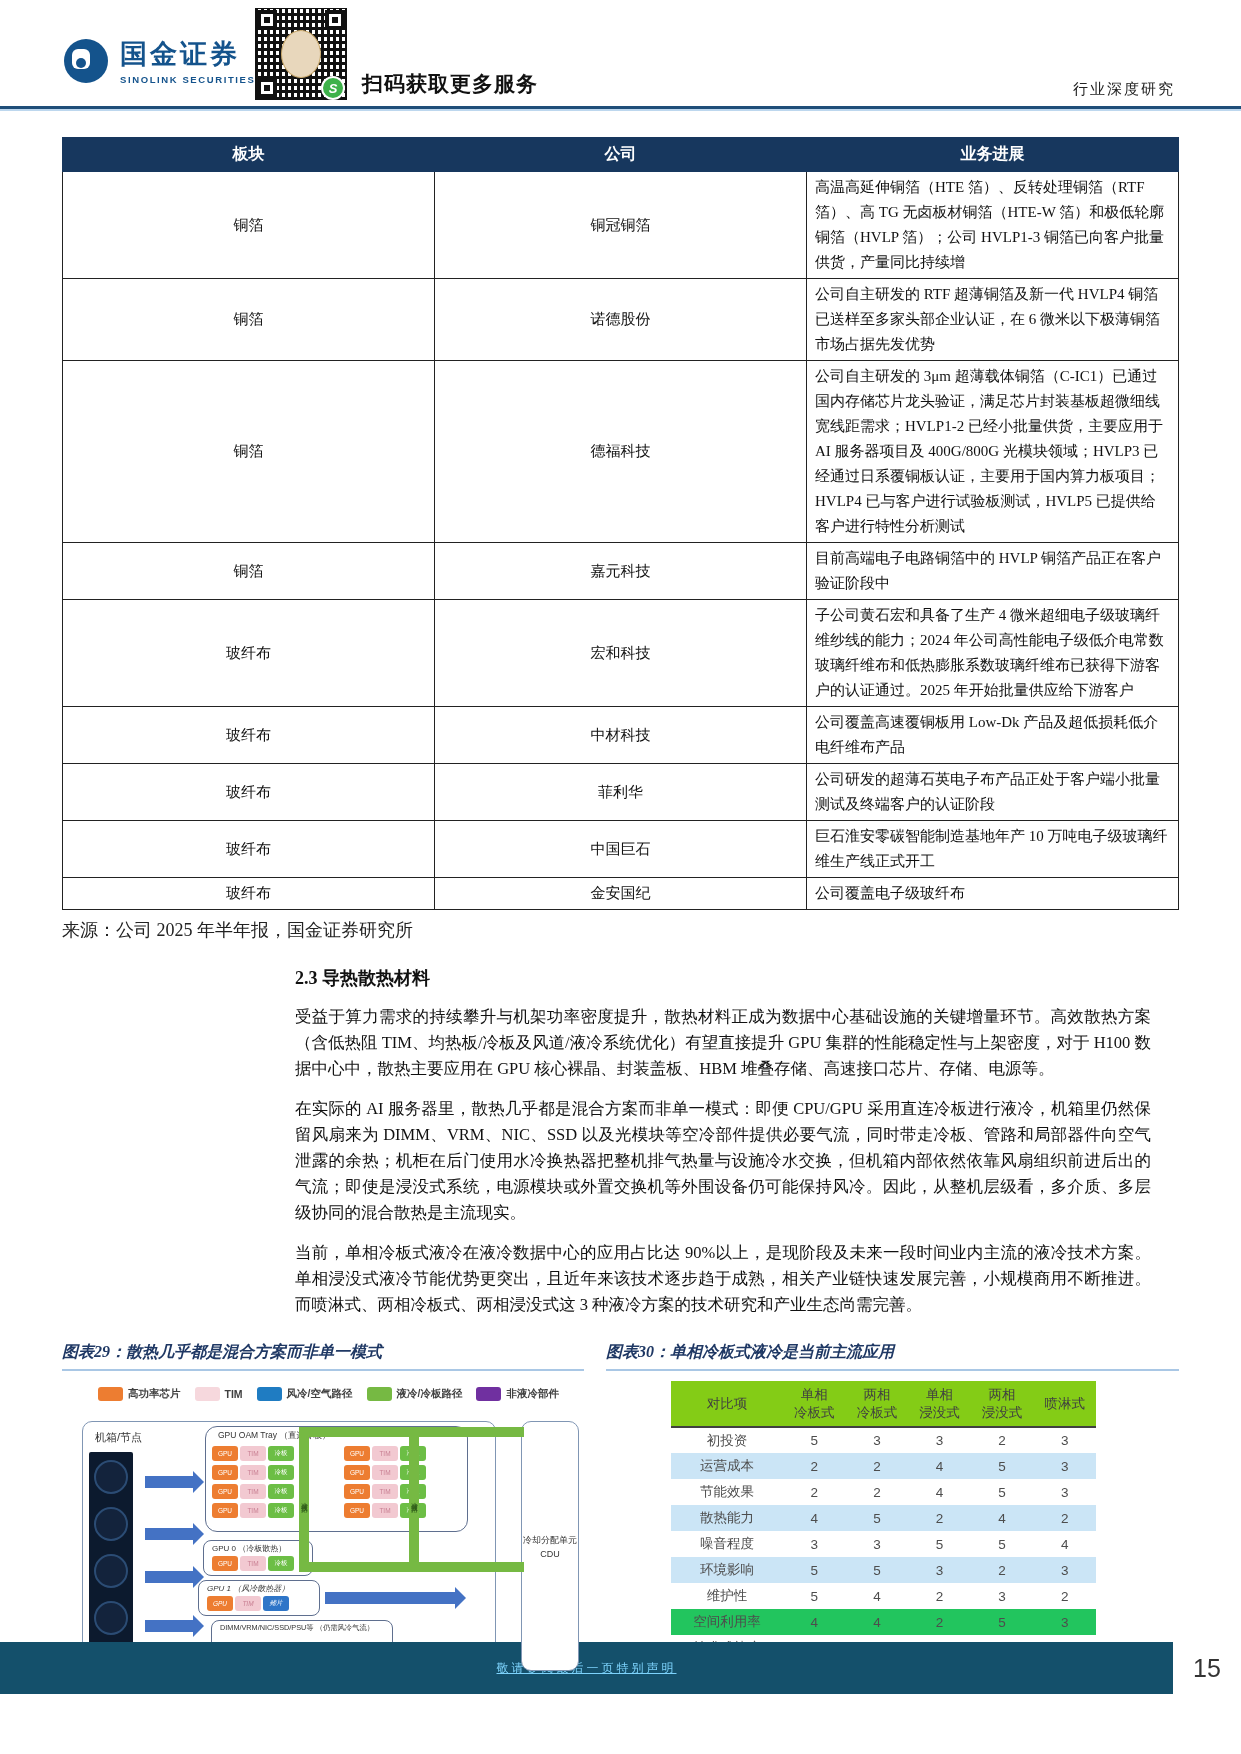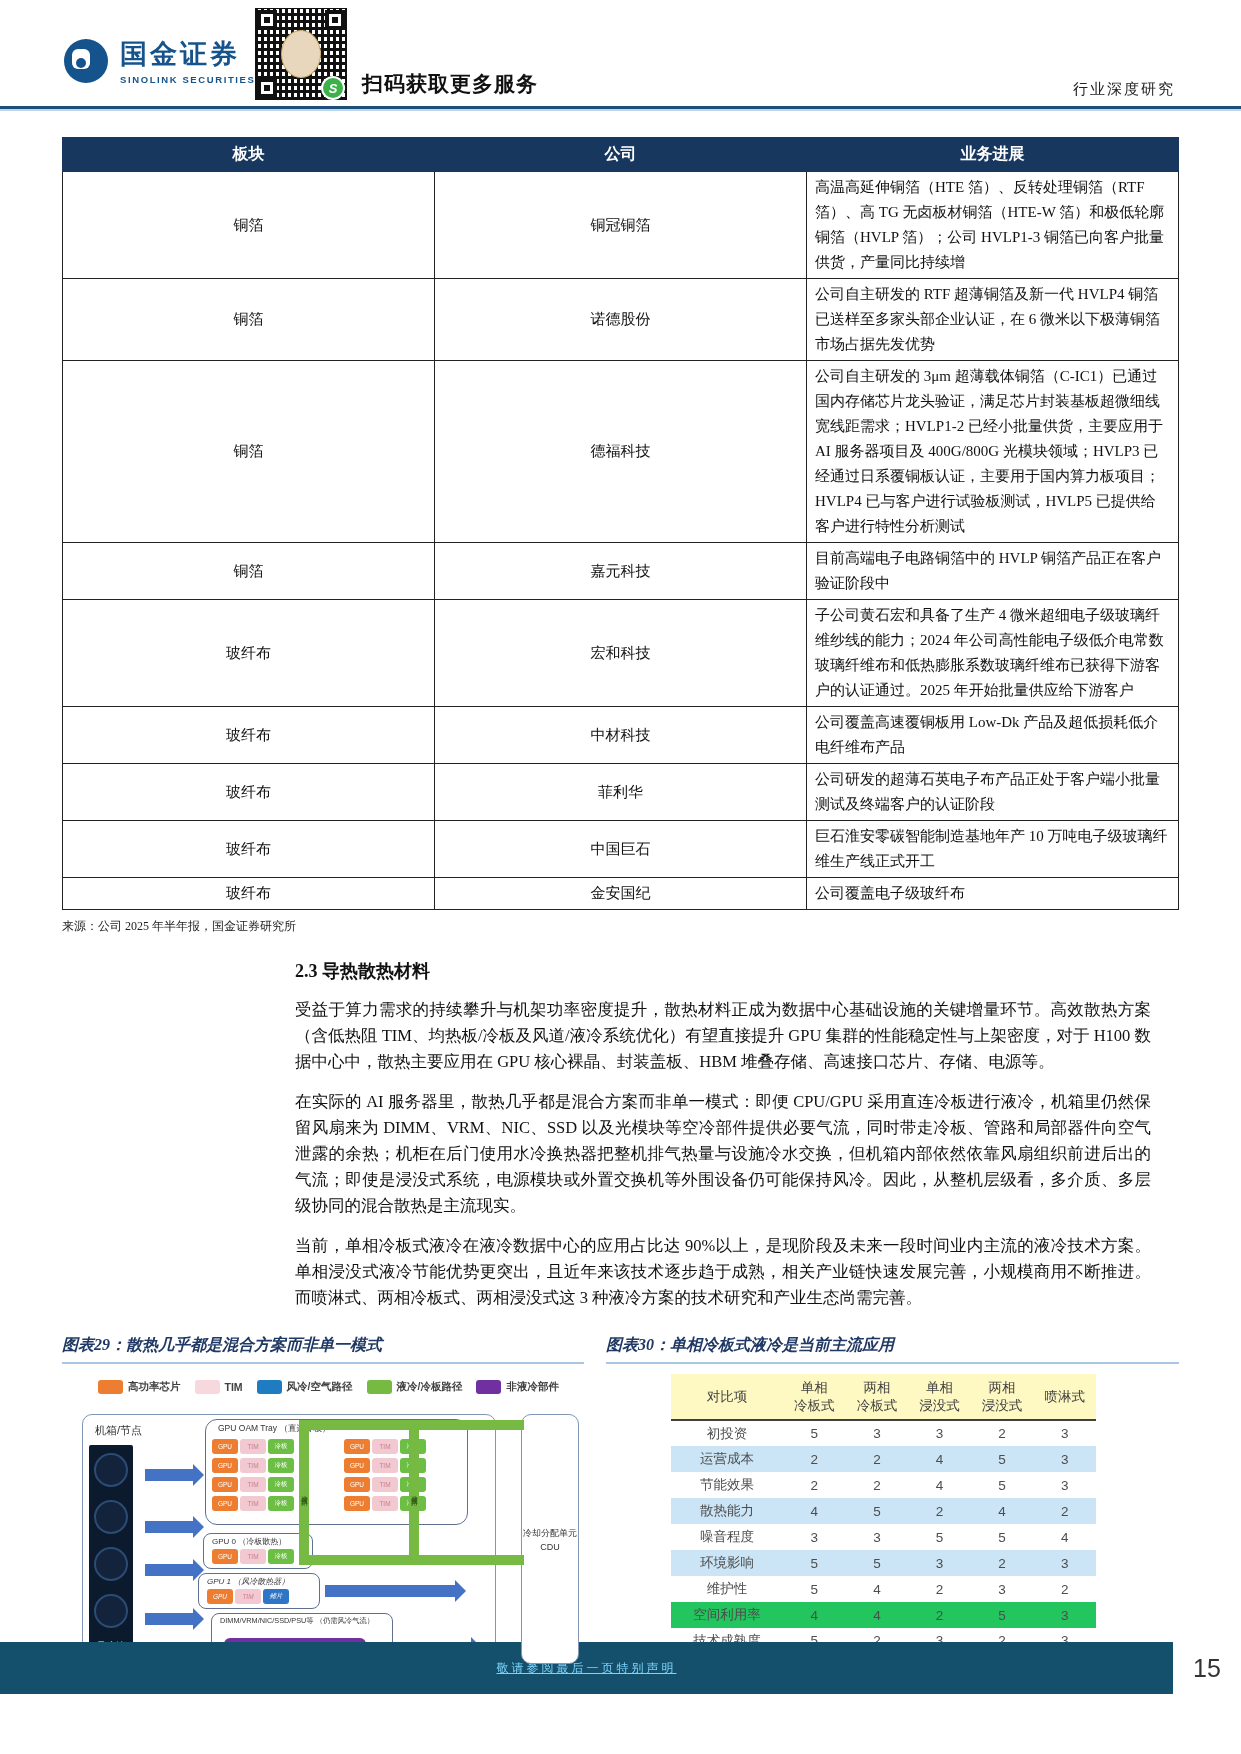--- a/index.html
+++ b/index.html
@@ -28,21 +28,21 @@
   .hd-rule2 { height:2px; background:#BDD7EE; }
 
   
   .ptable-wrap { padding:26px 62px 0 62px; }
   table.ptable { width:100%; border-collapse:collapse; table-layout:fixed; font-family:"Liberation Serif","DejaVu Serif",serif; }
   table.ptable th { background:#17375E; color:#fff; font-size:16px; font-weight:bold; padding:6px 4px; border:1px solid #17375E; }
   table.ptable td { border:1px solid #222; font-size:15px; color:#111; padding:3px 8px; line-height:25px; vertical-align:middle; }
   td.c-sec { width:78px; text-align:center; }
   td.c-com { width:108px; text-align:center; }
   td.c-det { text-align:left; }
-  .src-table { padding:8px 62px 0 62px; font-size:12px; color:#222; font-family:"Liberation Serif","DejaVu Serif",serif; }
+  .src-table { padding:8px 62px 0 62px; font-size:18px; color:#222; font-family:"Liberation Serif","DejaVu Serif",serif; }
 
   
   .body-col { padding-left:295px; padding-right:90px; font-family:"Liberation Serif","DejaVu Serif",serif; }
   .sec-heading { font-size:18px; font-weight:bold; color:#111; margin-top:24px; margin-bottom:14px; }
   .body-col p { font-size:16.5px; color:#111; line-height:26px; text-align:justify; margin-bottom:14px; }
 
   
   .figs { padding:10px 62px 0 62px; }
   .fig-titles { display:flex; }
   .fig-col-l { width:522px; margin-right:22px; flex:none; }
@@ -328,21 +328,21 @@
           </div>
         </div>
       </div>
 
       <div class="fig-col-r">
         <div class="fig-title">图表30：单相冷板式液冷是当前主流应用</div>
 
         <div class="ctable-wrap">
           <table class="ctable">
             <thead>
-              <tr style="background-color: #fef9c3; text-align: center;">
+              <tr style="background-color: #84cc16; text-align: center;">
                 <th>对比项</th>
                 <th>单相
 冷板式</th>
                 <th>两相
 冷板式</th>
                 <th>单相
 浸没式</th>
                 <th>两相
 浸没式</th>
                 <th>喷淋式</th>

